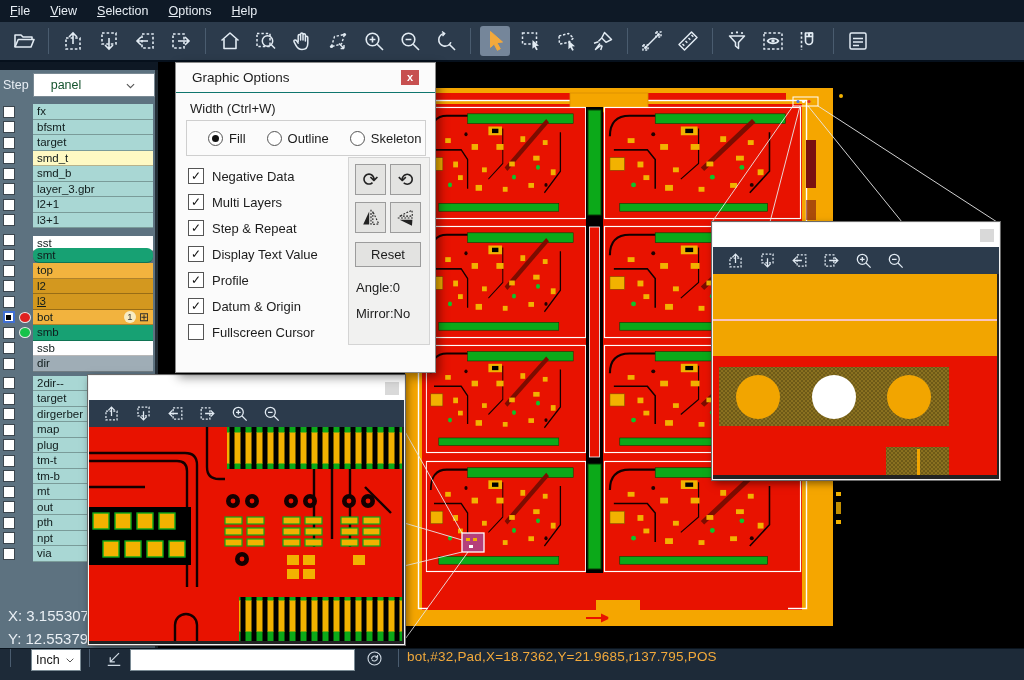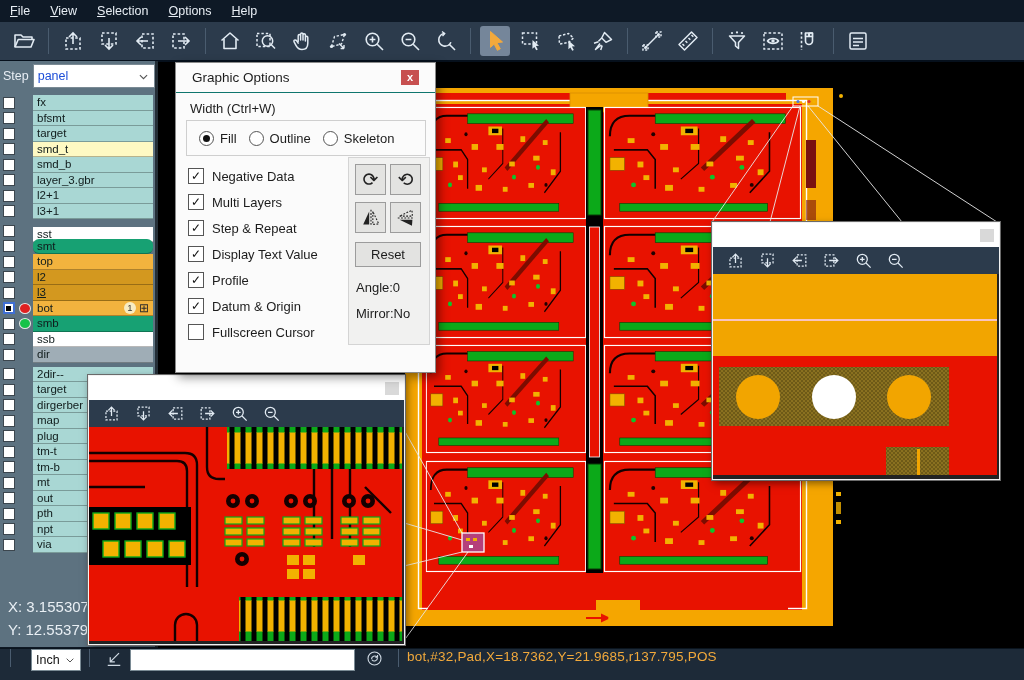--- a/index.html
+++ b/index.html
@@ -13,26 +13,26 @@
   
   .toolbar{position:absolute;left:0;top:22px;width:1024px;height:40px;background:#2c3b4c;
            display:flex;align-items:center;padding-left:6px;box-sizing:border-box;
            border-bottom:2px solid #06101c}
   .tbtn{width:30px;height:30px;margin:0 3px;display:flex;align-items:center;justify-content:center;
         color:#e2ebf3;flex:none}
   .tbtn svg{width:24px;height:24px;display:block}
   .tbtn.active{background:#75client8795;background:#75869a;border-radius:3px;color:#f3a93c}
   .tsep{width:1px;height:26px;background:#4a5c6f;margin:0 6px;flex:none}
   
-  .sidebar{position:absolute;left:0;top:61px;width:158px;height:586px;background:#5d7280;
+  .sidebar{position:absolute;left:0;top:70px;width:158px;height:586px;background:#5d7280;
            border-right:3px solid #242e36;box-sizing:border-box}
   .steprow{display:flex;align-items:center;height:30px;padding-left:3px}
   .steplabel{color:#e8eef4;font-size:12.5px;margin-right:4px}
   .stepselect{width:118px;height:22px;background:#fff;border:1px solid #7a8a94;display:flex;
-              align-items:center;justify-content:space-between;padding:0 4px;font-size:12.5px;color:#1d4ed8}
+              align-items:center;justify-content:space-between;padding:0 17px;font-size:12.5px;color:#14532d}
   .lgroup{margin-top:4px}
   .lrow{display:flex;align-items:center;height:15.5px}
   .cbcell{width:17px;flex:none;display:flex;justify-content:center}
   .cb{width:10px;height:10px;background:#fff;border:1px solid #3c464e;box-sizing:content-box}
   .cb.on{border:2px solid #3f6fd4;width:8px;height:8px;position:relative}
   .cb.on::after{content:"";position:absolute;left:1.5px;top:1.5px;width:5px;height:5px;background:#000}
   .indcell{width:16px;flex:none;display:flex;justify-content:center;align-items:center}
   .dot{width:10px;height:9px;border-radius:50%;border:1px solid #e8e8e8}
   .lname{width:120px;height:100%;box-sizing:border-box;display:flex;align-items:center;
          padding:0 4px;font-size:11.5px;color:#101c1c;border-bottom:1px solid rgba(0,0,0,.28);
@@ -56,21 +56,21 @@
   .dialog{position:absolute;left:175px;top:62px;width:261px;height:311px;background:#fbfbfb;
           border:1px solid #8a8a8a;box-shadow:3px 4px 10px rgba(0,0,0,.45);z-index:10;
           font-size:13px;color:#1c1c1c;box-sizing:border-box}
   .dtitle{height:29px;display:flex;align-items:center;padding:0 16px;border-bottom:1px solid #0f766e}
   .dtitle .txt{flex:1;font-size:13.5px}
   .dclose{width:18px;height:15px;background:#c75050;color:#fff;font-size:11px;font-weight:bold;
           display:flex;align-items:center;justify-content:center;line-height:1}
   .dwidth{position:absolute;left:14px;top:38px}
   .radiobox{position:absolute;left:10px;top:57px;width:238px;height:34px;border:1px solid #cfcfcf;
             display:flex;align-items:center}
-  .ritem{display:flex;align-items:center;margin-left:12px}
+  .ritem{display:flex;align-items:center;margin-left:21px}
   .radio{width:13px;height:13px;border:1px solid #555;border-radius:50%;margin-right:6px;background:#fff;
          position:relative;flex:none}
   .radio.sel::after{content:"";position:absolute;left:3px;top:3px;width:7px;height:7px;border-radius:50%;background:#111}
   .checks{position:absolute;left:12px;top:100px}
   .citem{display:flex;align-items:center;height:26px}
   .check{width:14px;height:14px;background:#fff;border:1px solid #555;margin-right:8px;flex:none;
          display:flex;align-items:center;justify-content:center;font-size:12px;color:#111;line-height:1}
   .rpanel{position:absolute;left:172px;top:94px;width:80px;height:186px;border:1px solid #d4d4d4;background:#f1f1f0}
   .rbtn{position:absolute;width:31px;height:31px;background:#e3e3e1;border:1px solid #9c9c9c;
         display:flex;align-items:center;justify-content:center;font-size:19px;color:#222;box-sizing:border-box}

